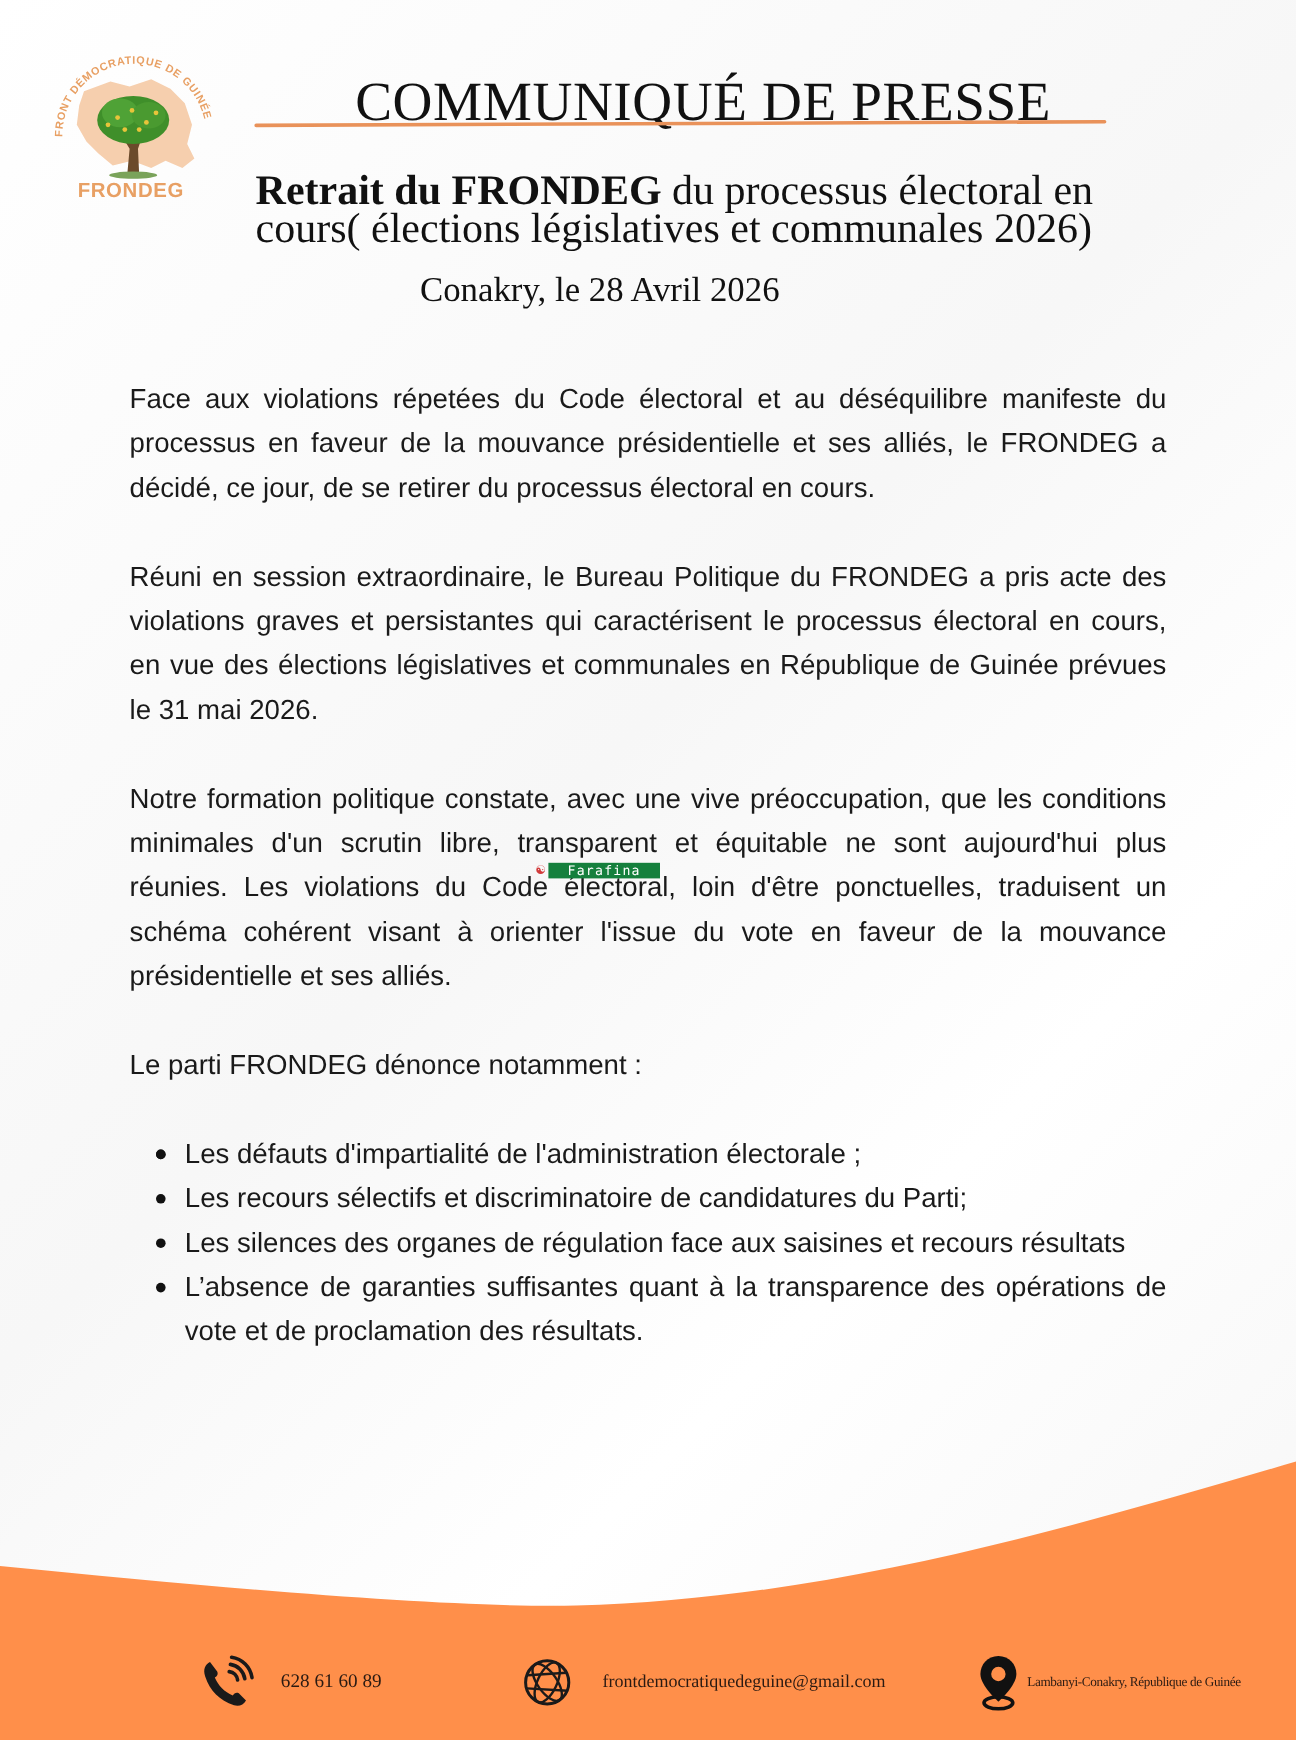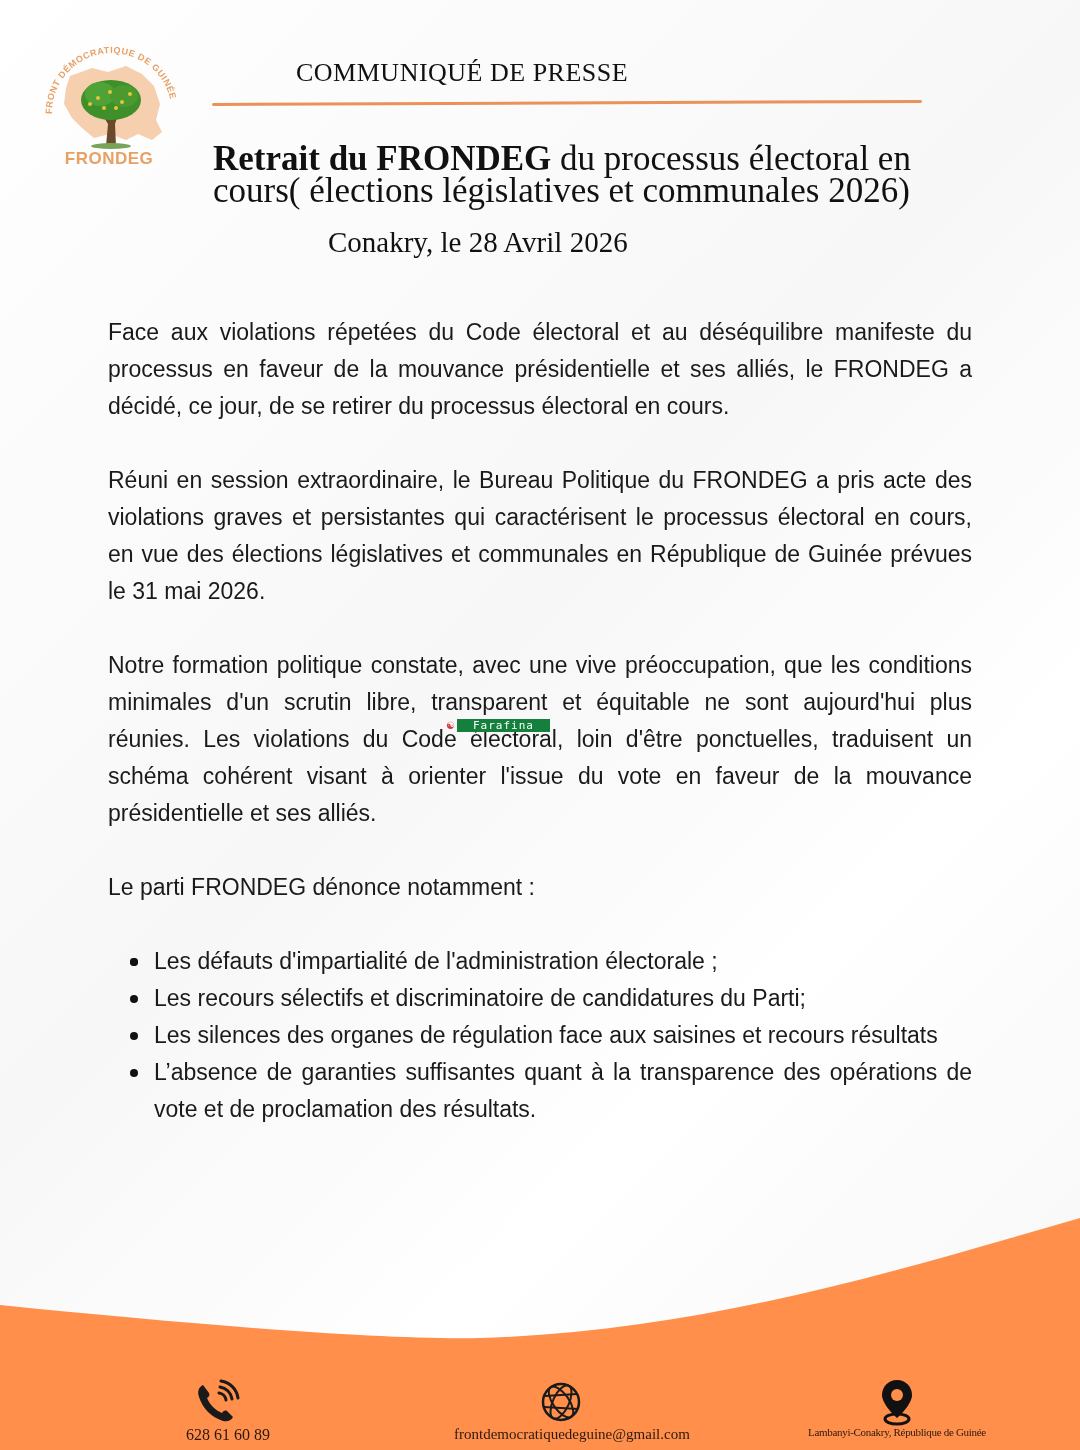--- a/index.html
+++ b/index.html
@@ -8,36 +8,36 @@
     background: linear-gradient(135deg, #ffffff 0%, #f7f7f7 45%, #ffffff 70%, #f6f6f6 100%);
     font-family: "Liberation Sans", sans-serif;
     color: #1a1a1a;
   }
   .logo { position: absolute; left: 30px; top: 28px; width: 160px; height: 150px; }
   .logo svg { width: 160px; height: 150px; display: block; }
 
   .header-title {
     position: absolute; left: 296px; top: 58px;
     font-family: "Liberation Serif", "DejaVu Serif", serif;
-    font-size: 26px; letter-spacing: 0.5px; color: #111;
+    font-size: 46px; letter-spacing: 0.5px; color: #111;
     white-space: nowrap;
   }
   .header-rule {
     position: absolute; left: 212px; top: 103px; width: 710px; height: 3px;
     background: #e9925a; transform: rotate(-0.25deg); transform-origin: left center;
     border-radius: 2px;
   }
   .subtitle {
     position: absolute; left: 213px; top: 143px; width: 730px;
     font-family: "Liberation Serif", "DejaVu Serif", serif;
     font-size: 35px; line-height: 32px; color: #111;
   }
   .subtitle b { font-weight: bold; }
   .date-line {
-    position: absolute; left: 328px; top: 226px;
+    position: absolute; left: 350px; top: 226px;
     font-family: "Liberation Serif", "DejaVu Serif", serif;
     font-size: 29px; color: #111; white-space: nowrap;
   }
 
   .body { position: absolute; left: 108px; top: 314px; width: 864px; font-size: 23px; line-height: 37px; }
   .para { margin: 0 0 37px 0; text-align: justify; }
   .para.last { margin-bottom: 37px; }
   .bullets { list-style: none; margin: 0; padding: 0; }
   .bullets li { position: relative; padding-left: 46px; text-align: justify; line-height: 37px; }
   .bullets li .dot {
@@ -49,21 +49,21 @@
   }
   .watermark .wm-icon { color: #d23b3b; font-size: 10px; line-height: 13px; }
   .watermark .wm-text {
     background: #15803d; color: #ffffff; font-size: 11px; line-height: 13px; padding: 0 16px;
     letter-spacing: 1px; font-family: "DejaVu Sans Mono", monospace;
   }
 
   .footer-wave { position: absolute; left: 0; top: 1200px; width: 1080px; height: 250px; }
   .footer-wave svg { display: block; width: 1080px; height: 250px; }
 
-  .contact { position: absolute; top: 1378px; display: flex; align-items: center; flex-direction: column; }
+  .contact { position: absolute; top: 1378px; display: flex; align-items: center; }
   .contact .ic { width: 48px; height: 48px; display: flex; align-items: center; justify-content: center; }
   .contact .txt { font-family: "Liberation Serif", "DejaVu Serif", serif; color: #2a1a12; white-space: nowrap; }
   .contact-phone { left: 166px; }
   .contact-phone .txt { font-size: 16px; margin-left: 20px; }
   .contact-email { left: 432px; align-items: center; }
   .contact-email .txt { font-size: 15px; margin-left: 22px; }
   .contact-address { left: 808px; text-align: center; }
   .contact-address .txt { font-size: 11px; margin-left: 0px; letter-spacing: -0.3px; }
 </style>
 </head>

